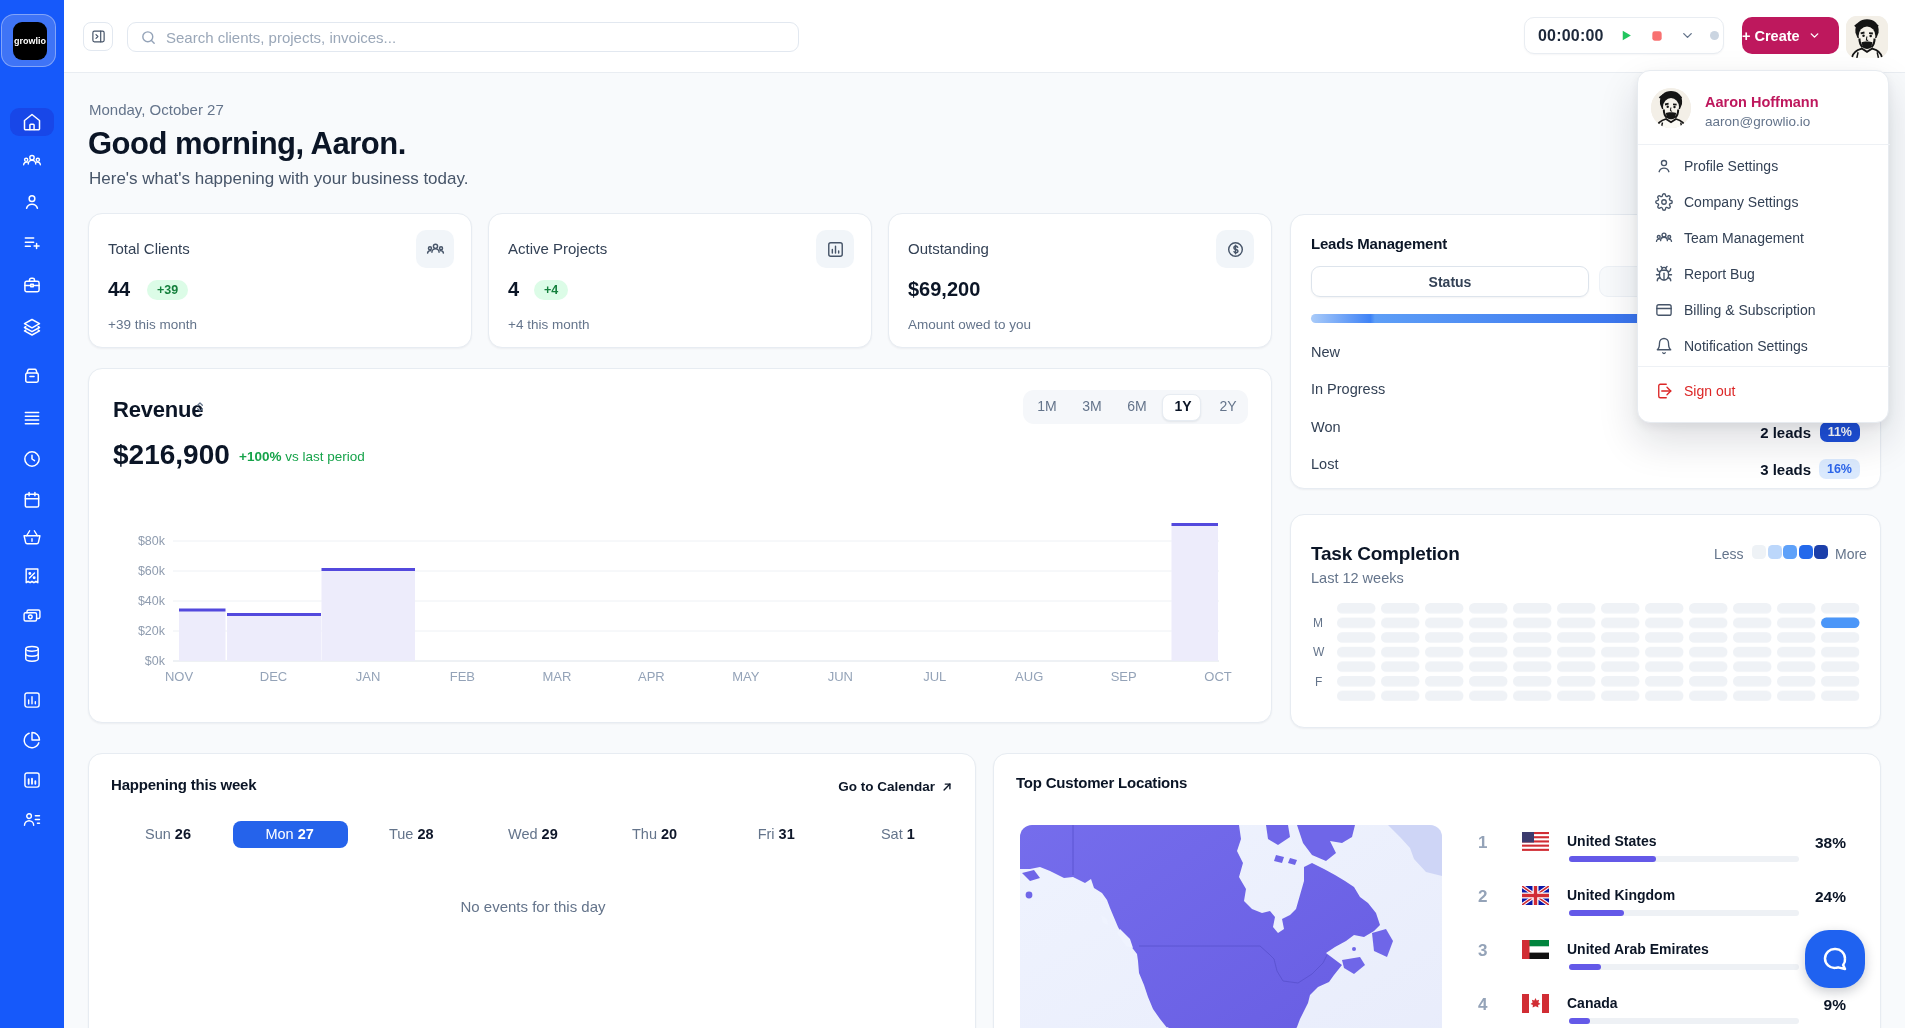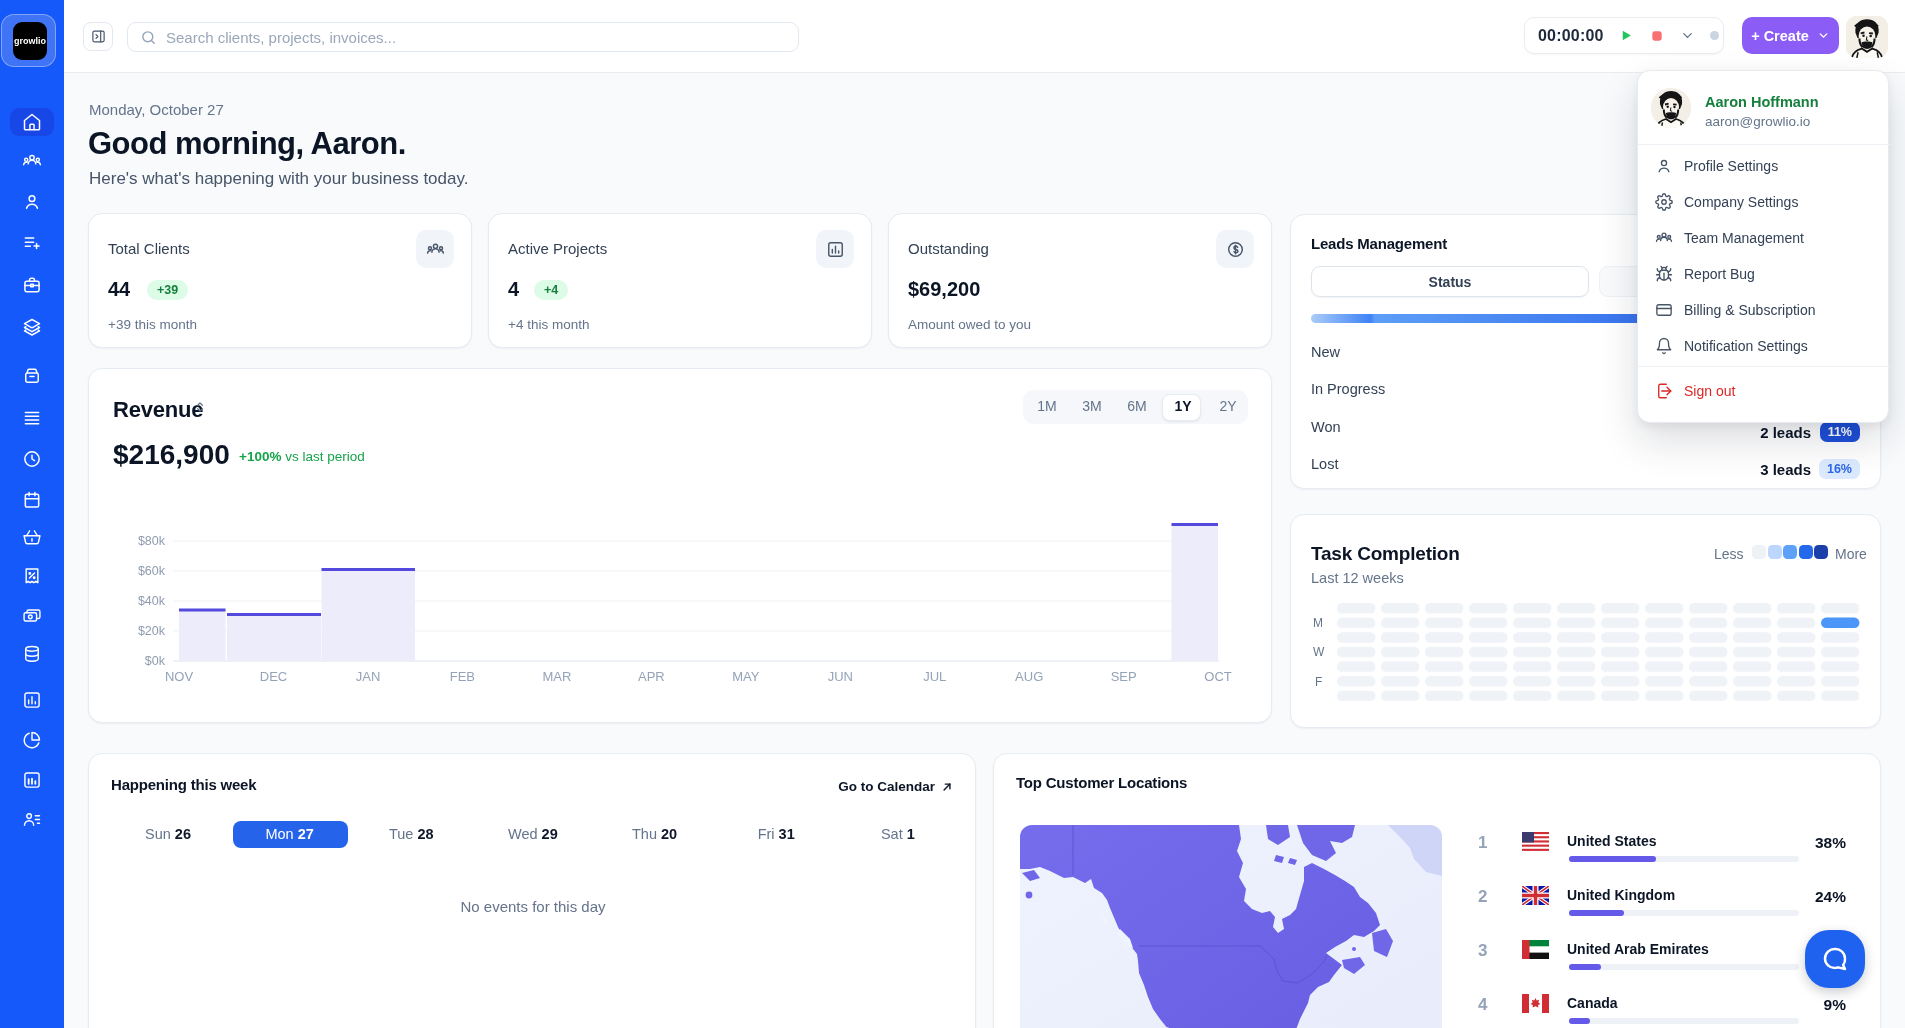--- a/index.html
+++ b/index.html
@@ -13,21 +13,21 @@
 #logoBox{position:absolute;left:11px;top:7px;width:34px;height:38px;background:#000;border-radius:9px;color:#fff;font-size:9px;font-weight:bold;text-align:center;line-height:38px;letter-spacing:0;}
 .snav{position:absolute;left:50%;transform:translate(-50%,-50%);width:44px;height:30px;display:flex;align-items:center;justify-content:center;color:#fff;}
 .snav.active{background:#1847e8;border-radius:9px;height:28px;}
 .snav svg{width:20px;height:20px;}
 
 #header{position:absolute;left:64px;top:0;width:1841px;height:73px;background:#fff;border-bottom:1px solid #e9edf2;}
 #toggleBtn{position:absolute;left:19px;top:22px;width:30px;height:29px;border:1px solid #e2e8f0;border-radius:8px;display:flex;align-items:center;justify-content:center;color:#475569;}
 #searchBox{position:absolute;left:63px;top:22px;width:672px;height:30px;border:1px solid #e2e8f0;border-radius:9px;display:flex;align-items:center;padding-left:12px;color:#94a3b8;background:#fff;}
 #searchBox span{font-size:15px;margin-left:9px;color:#9aa7b8;}
 #timerBox{position:absolute;left:1460px;top:17px;width:200px;height:37px;border:1px solid #e9edf2;border-radius:10px;display:flex;align-items:center;background:#fff;box-shadow:0 1px 2px rgba(15,23,42,.04);}
-#createBtn{position:absolute;left:1678px;top:17px;width:97px;height:37px;background:#8b5cf6;border-radius:10px;color:#fff;font-size:14.5px;font-weight:bold;display:flex;align-items:center;justify-content:center;}
+#createBtn{position:absolute;left:1678px;top:17px;width:97px;height:37px;background:#be185d;border-radius:10px;color:#fff;font-size:14.5px;font-weight:bold;display:flex;align-items:center;justify-content:flex-start;}
 #avatarBtn{position:absolute;left:1782px;top:16px;width:42px;height:42px;border-radius:11px;overflow:hidden;background:#f2efe9;}
 
 #dateLine{position:absolute;left:89px;top:101px;font-size:15px;color:#64748b;}
 #greet{position:absolute;left:88px;top:126px;font-size:31px;font-weight:bold;color:#0b1526;letter-spacing:-.5px;}
 #subGreet{position:absolute;left:89px;top:169px;font-size:17px;color:#475569;}
 
 .stat{height:135px;width:384px;top:213px;}
 .stat .t{position:absolute;left:19px;top:26px;font-size:15px;color:#334155;}
 .stat .ibox{position:absolute;right:17px;top:16px;width:38px;height:38px;background:#f1f5f9;border-radius:10px;display:flex;align-items:center;justify-content:center;color:#475569;}
 .stat .num{position:absolute;left:19px;top:64px;font-size:20px;font-weight:bold;color:#0b1526;}
@@ -491,21 +491,21 @@
       <span class="pc">9%</span>
       <span class="bar">
         <i style="width:9%;"></i>
       </span>
     </div>
 </div>
 <div id="menu">
 <div class="abs" style="left:13px;top:17px;width:40px;height:40px;border-radius:50%;overflow:hidden;background:#f2efe9;"><svg width="40" height="40" viewBox="0 0 40 40">
         <use href="#face"></use>
       </svg></div>
-<span class="abs" style="left:67px;top:23px;font-size:14.5px;font-weight:bold;color:#15803d;">Aaron Hoffmann</span>
+<span class="abs" style="left:67px;top:23px;font-size:14.5px;font-weight:bold;color:#be185d;">Aaron Hoffmann</span>
 <span class="abs" style="left:67px;top:43px;font-size:13.5px;color:#64748b;">aaron@growlio.io</span>
 <div class="abs" style="left:0;top:73px;width:252px;border-top:1px solid #eef1f5;"></div>
 <div class="mitem" style="top:78px;"><svg viewBox="0 0 24 24" fill="none" stroke="currentColor" stroke-width="1.8" stroke-linecap="round" stroke-linejoin="round">
         <circle cx="12" cy="8" r="3.4"></circle>
         <path d="M5.5 19.6a6.8 6.8 0 0 1 13 0"></path>
       </svg>Profile Settings</div>
 <div class="mitem" style="top:114px;"><svg viewBox="0 0 24 24" fill="none" stroke="currentColor" stroke-width="1.8" stroke-linecap="round" stroke-linejoin="round">
         <circle cx="12" cy="12" r="3"></circle>
         <path d="M19.4 15a1.65 1.65 0 0 0 .33 1.82l.06.06a2 2 0 1 1-2.83 2.83l-.06-.06a1.65 1.65 0 0 0-1.82-.33 1.65 1.65 0 0 0-1 1.51V21a2 2 0 1 1-4 0v-.09A1.65 1.65 0 0 0 9 19.4a1.65 1.65 0 0 0-1.82.33l-.06.06a2 2 0 1 1-2.83-2.83l.06-.06a1.65 1.65 0 0 0 .33-1.82 1.65 1.65 0 0 0-1.51-1H3a2 2 0 1 1 0-4h.09A1.65 1.65 0 0 0 4.6 9a1.65 1.65 0 0 0-.33-1.82l-.06-.06a2 2 0 1 1 2.83-2.83l.06.06a1.65 1.65 0 0 0 1.82.33H9a1.65 1.65 0 0 0 1-1.51V3a2 2 0 1 1 4 0v.09a1.65 1.65 0 0 0 1 1.51 1.65 1.65 0 0 0 1.82-.33l.06-.06a2 2 0 1 1 2.83 2.83l-.06.06a1.65 1.65 0 0 0-.33 1.82V9a1.65 1.65 0 0 0 1.51 1H21a2 2 0 1 1 0 4h-.09a1.65 1.65 0 0 0-1.51 1z"></path>
       </svg>Company Settings</div>

